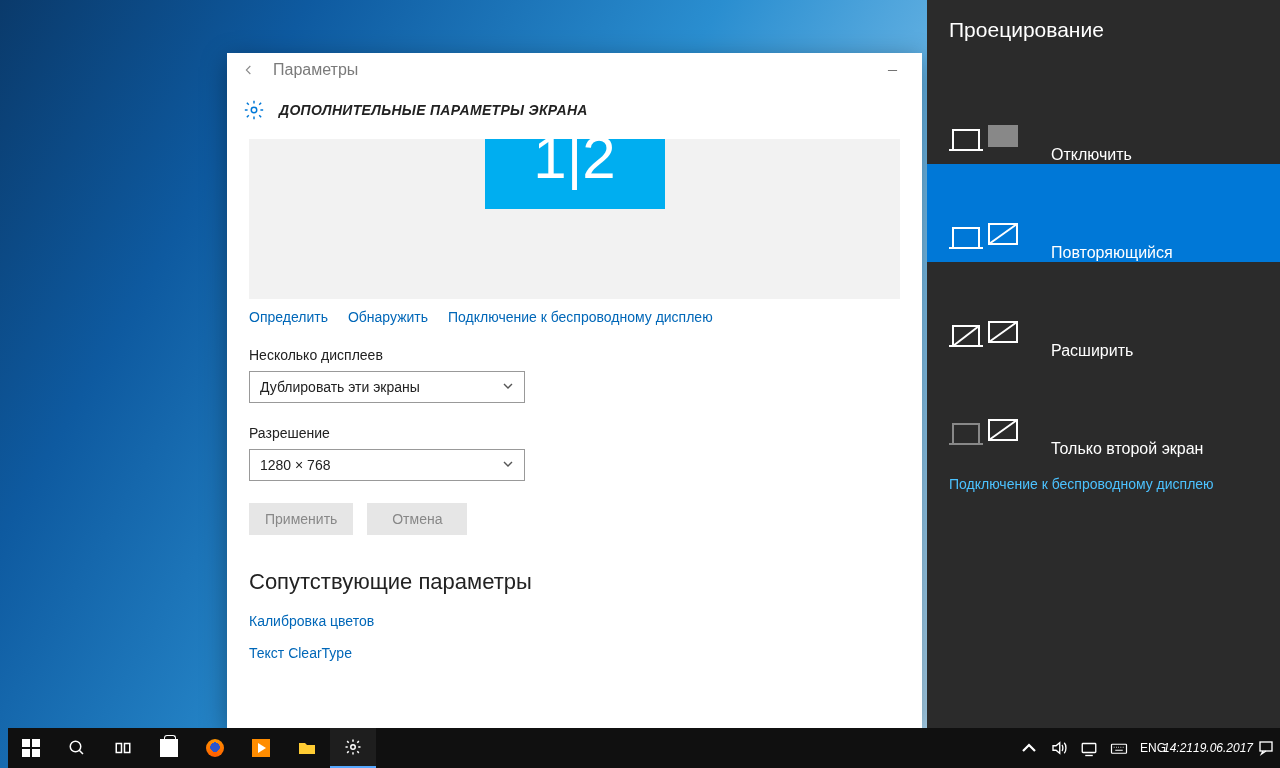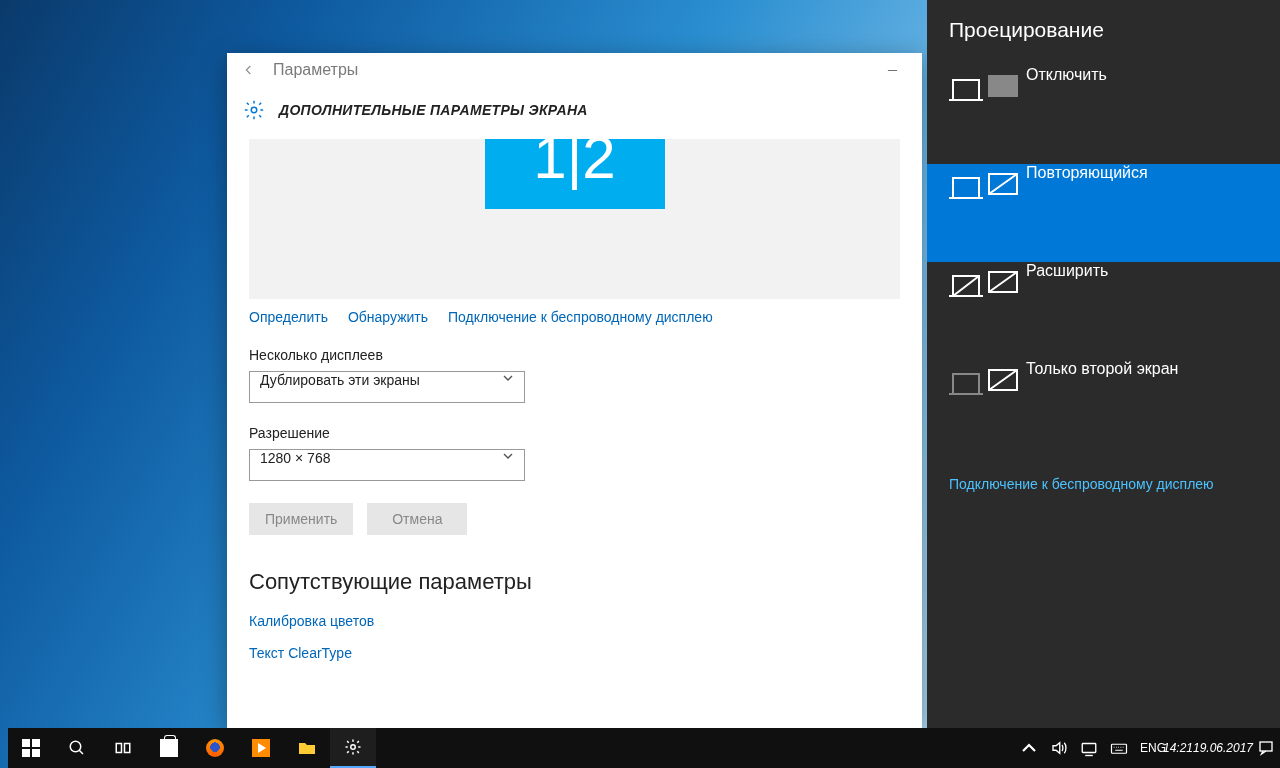--- a/index.html
+++ b/index.html
@@ -61,21 +61,21 @@
   display:flex; align-items:center; justify-content:center;
   font-size: 60px; font-weight: 300; line-height:1;
 }
 .linkrow { display:flex; gap: 20px; margin: 10px 0 22px 0; }
 .linkrow a { color:#0067b8; font-size:14px; text-decoration:none; cursor:pointer; }
 
 .label { font-size: 14px; color:#222; margin-bottom: 8px; }
 .select {
   width: 276px; height: 32px;
   border: 1px solid #999; background:#fff;
-  display:flex; align-items:flex-start; justify-content:space-between;
+  display:flex; align-items:center; justify-content:space-between;
   padding: 0 10px; font-size: 14px; color:#222;
   margin-bottom: 22px; cursor:pointer;
 }
 .select .chev { color:#555; font-size:12px; }
 
 .btnrow { display:flex; gap:14px; margin-top: 4px; margin-bottom: 34px; }
 .btn {
   min-width: 100px; height: 32px; padding: 0 16px;
   background:#e6e6e6; color:#888; border:none;
   font-size:14px; cursor:default;
@@ -88,21 +88,21 @@
 .projpanel {
   position: absolute; right: 0; top: 0;
   width: 353px; height: 728px;
   background: #2b2b2b; color:#fff;
 }
 .projpanel h2 {
   font-size: 21px; font-weight: 400;
   padding: 18px 22px 24px 22px;
 }
 .popt {
-  display:flex; align-items:flex-start; gap: 5px;
+  display:flex; align-items:flex-end; gap: 30px;
   height: 98px; padding: 0 22px; cursor:pointer;
 }
 .popt.selected { background:#0078d7; }
 .popt .ico { width: 72px; height: 48px; display:flex; align-items:center; justify-content:center; }
 .popt .ico svg { width: 72px; height: 44px; }
 .popt .lbl { font-size: 16px; }
 .projpanel .plink { color:#4cc2ff; font-size:14px; padding: 18px 22px; display:block; text-decoration:none; cursor:pointer; }
 
 
 .taskbar {

